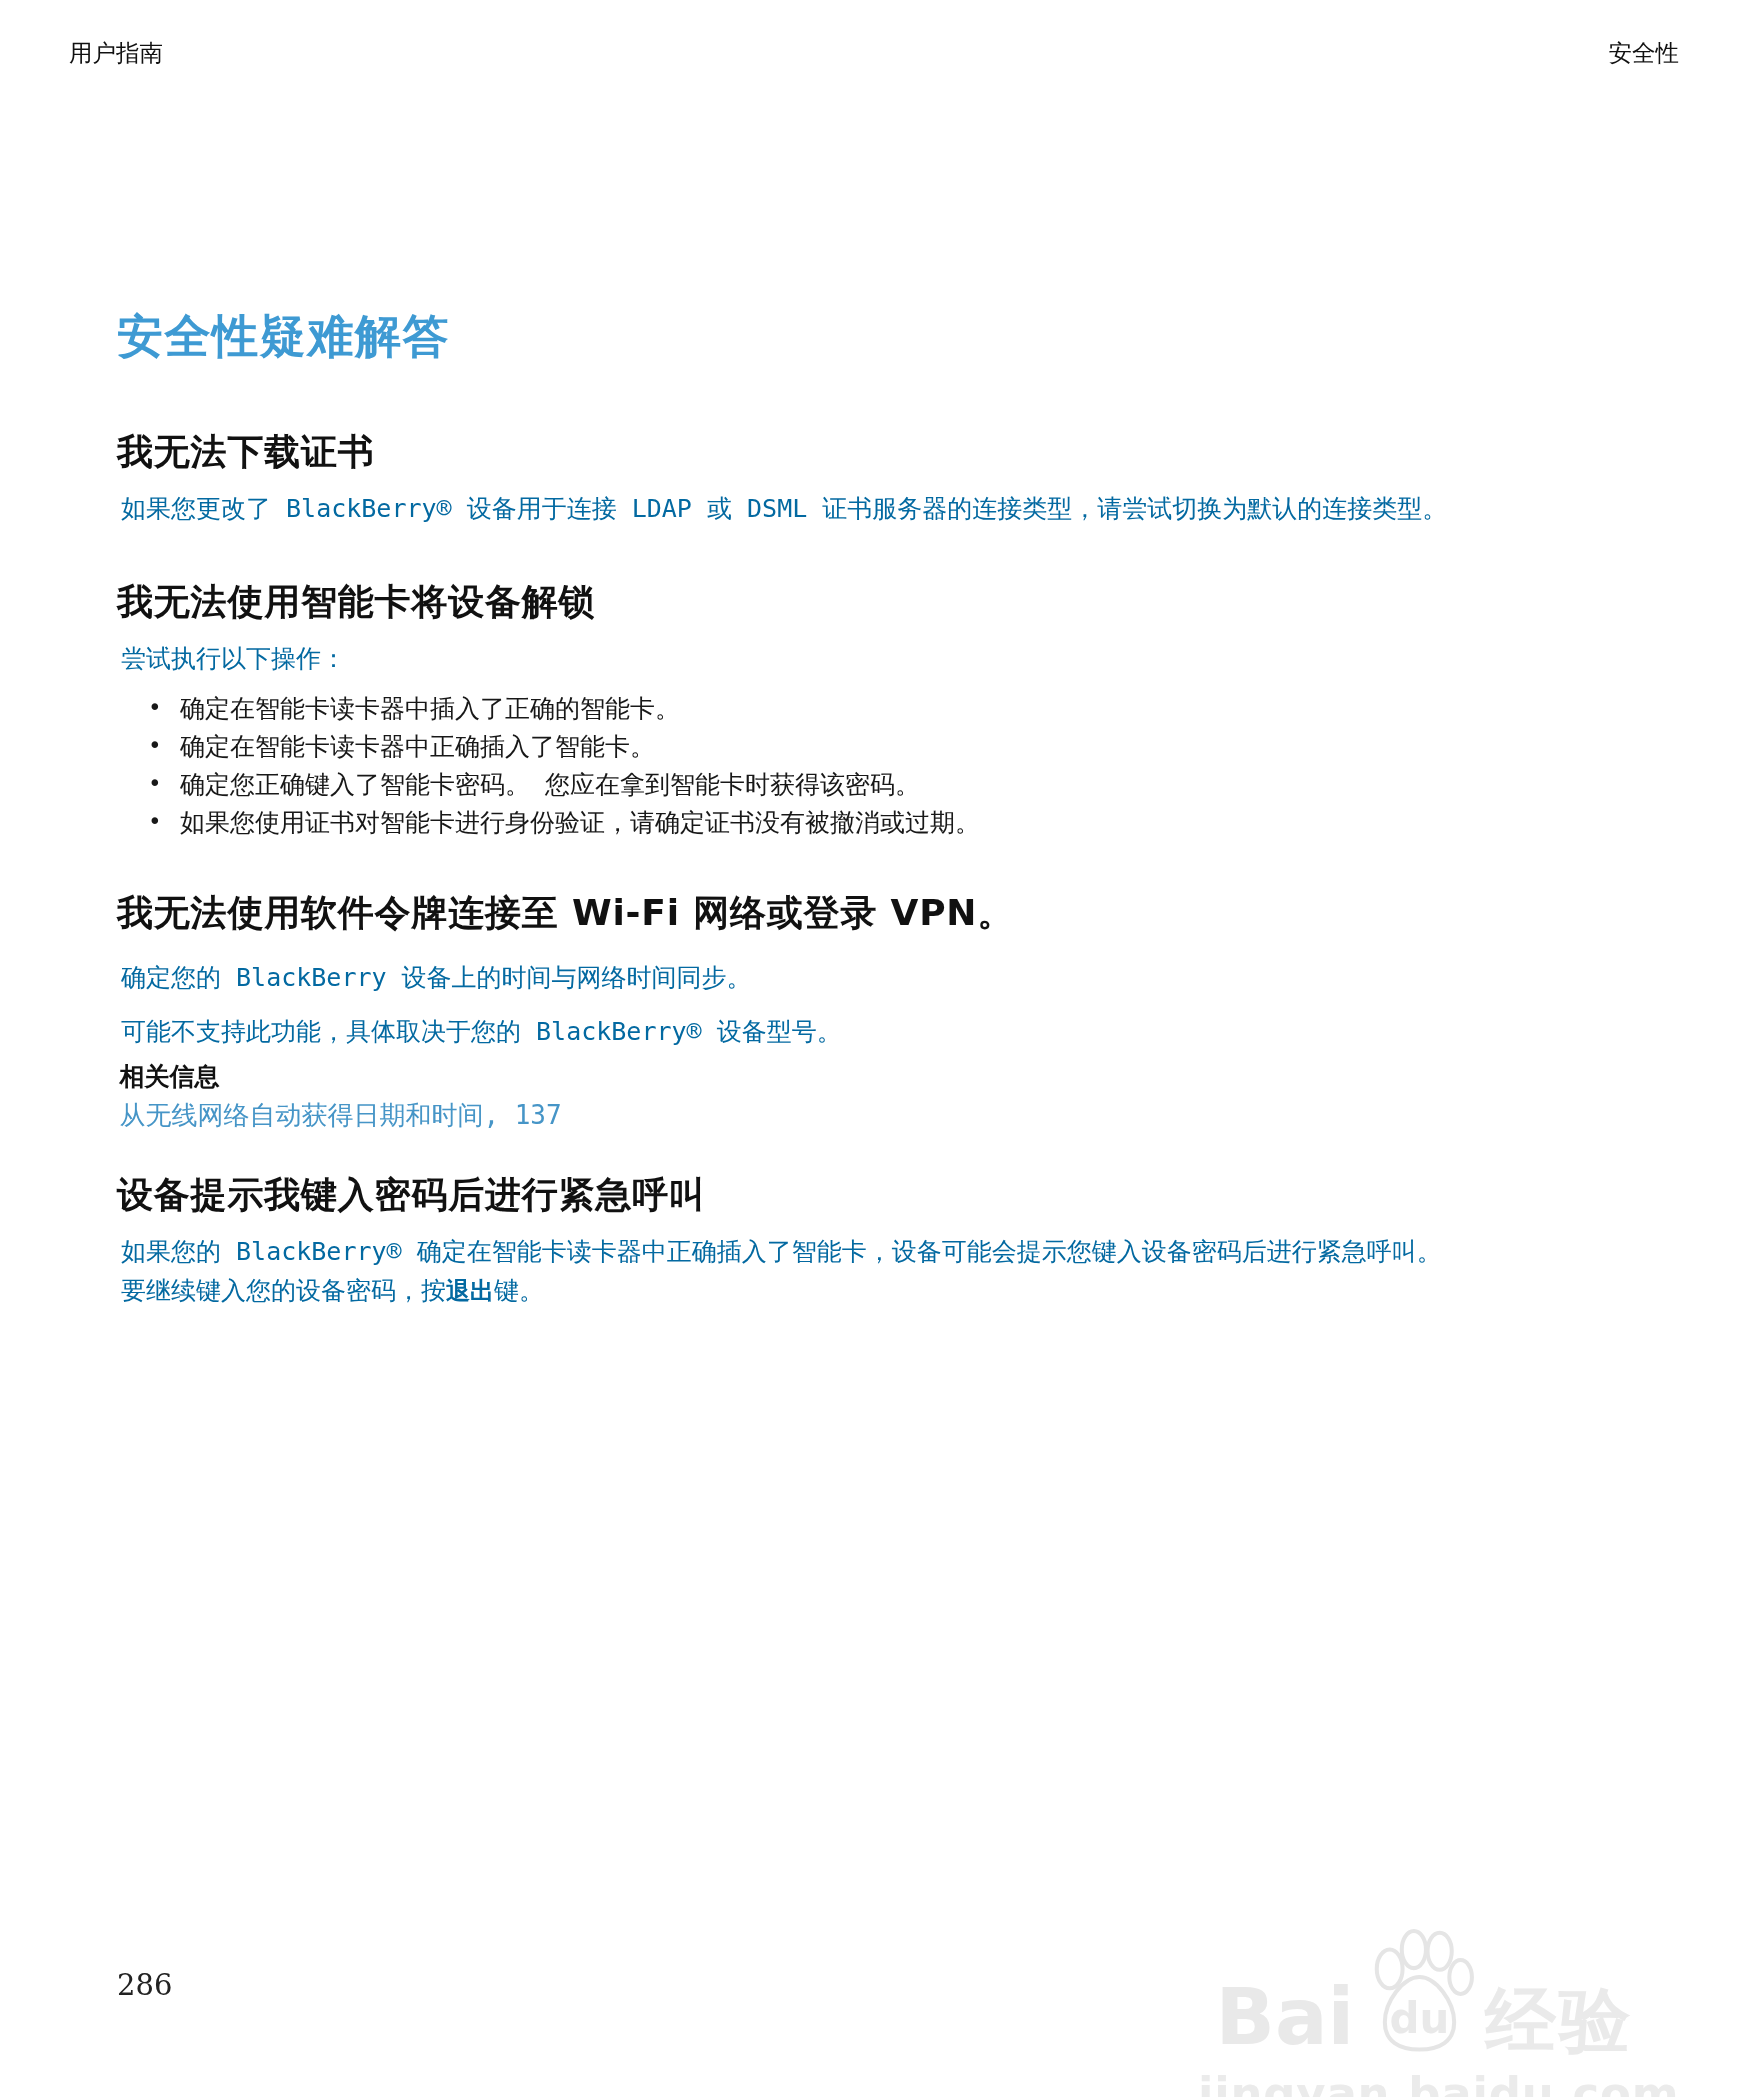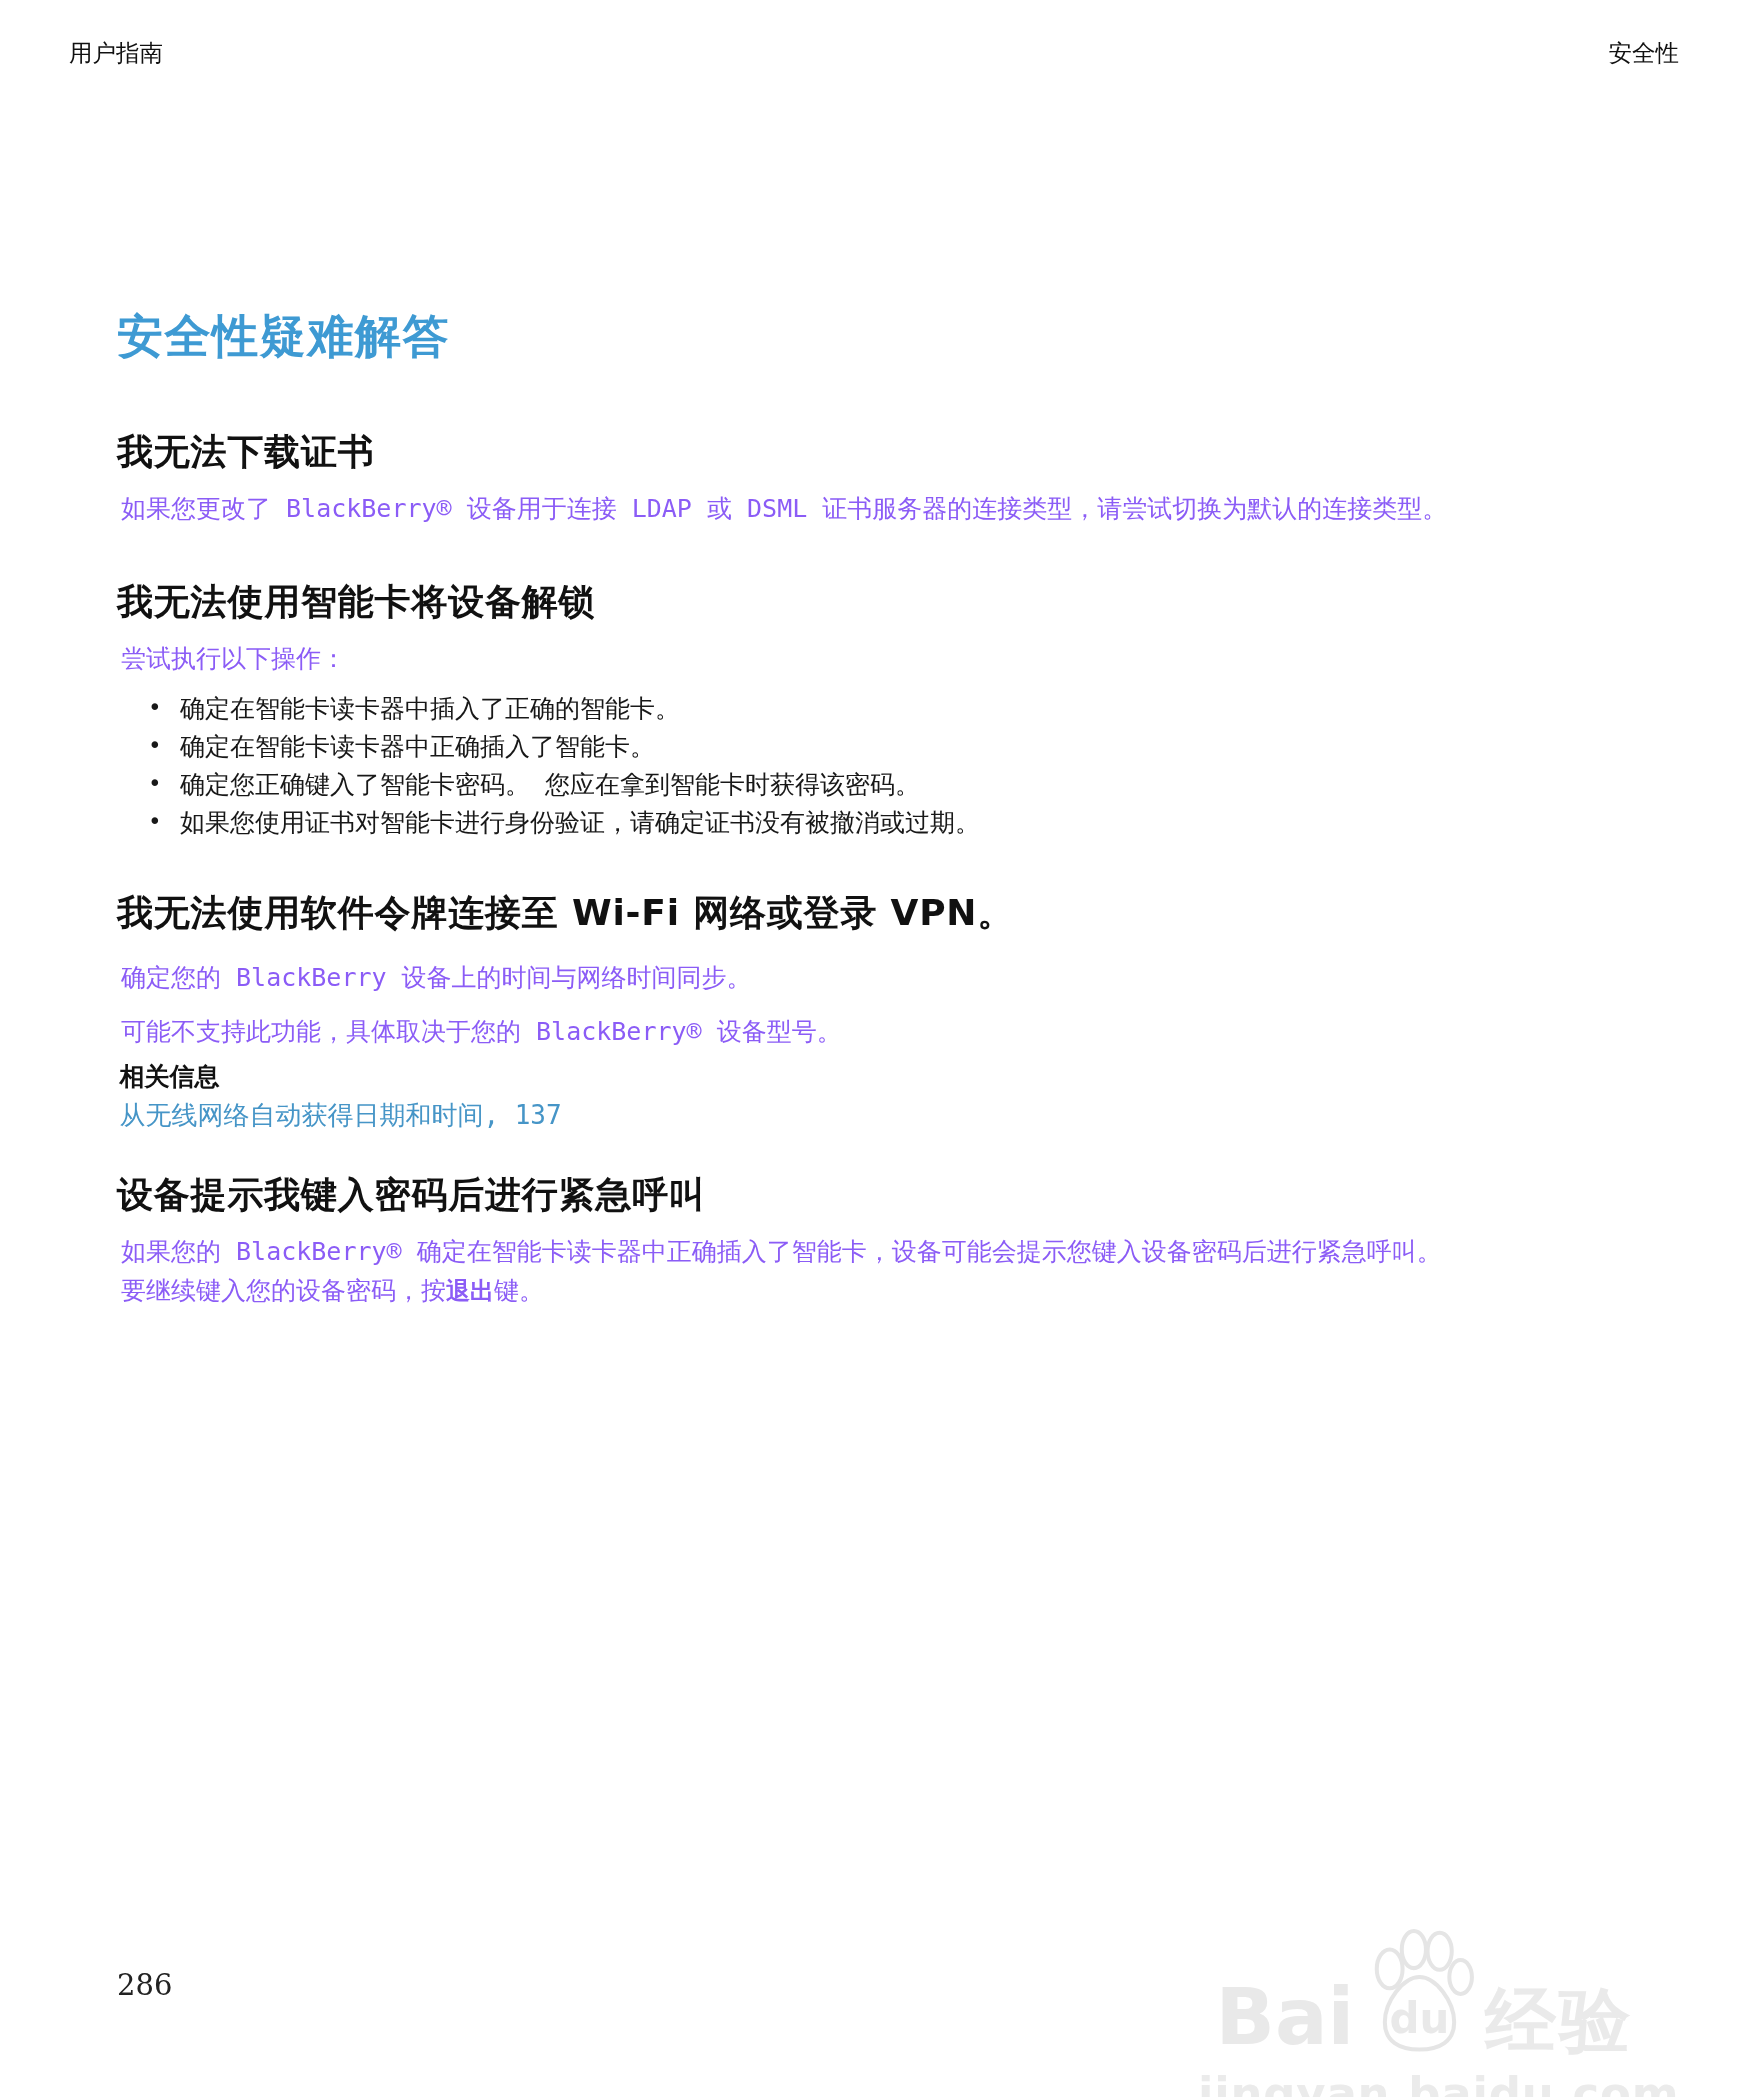--- a/index.html
+++ b/index.html
@@ -41,21 +41,21 @@
     line-height: 1.25;
   }
   .h2-1 { margin-top: 66px; }
   .h2-2 { margin-top: 50px; }
   .h2-3 { margin-top: 47px; }
   .h2-4 { margin-top: 39px; }
   p.body-text {
     font-family: "DejaVu Sans Mono", serif;
     font-size: 25px;
     line-height: 1.55;
-    color: #8b5cf6;
+    color: #0369a1;
     padding-left: 4px;
   }
   .mt-sm { margin-top: 16px; }
   .mt-md { margin-top: 24px; }
   ul.bullet-list {
     list-style: none;
     margin-top: 11.3px;
     padding-left: 63px;
   }
   ul.bullet-list li {

